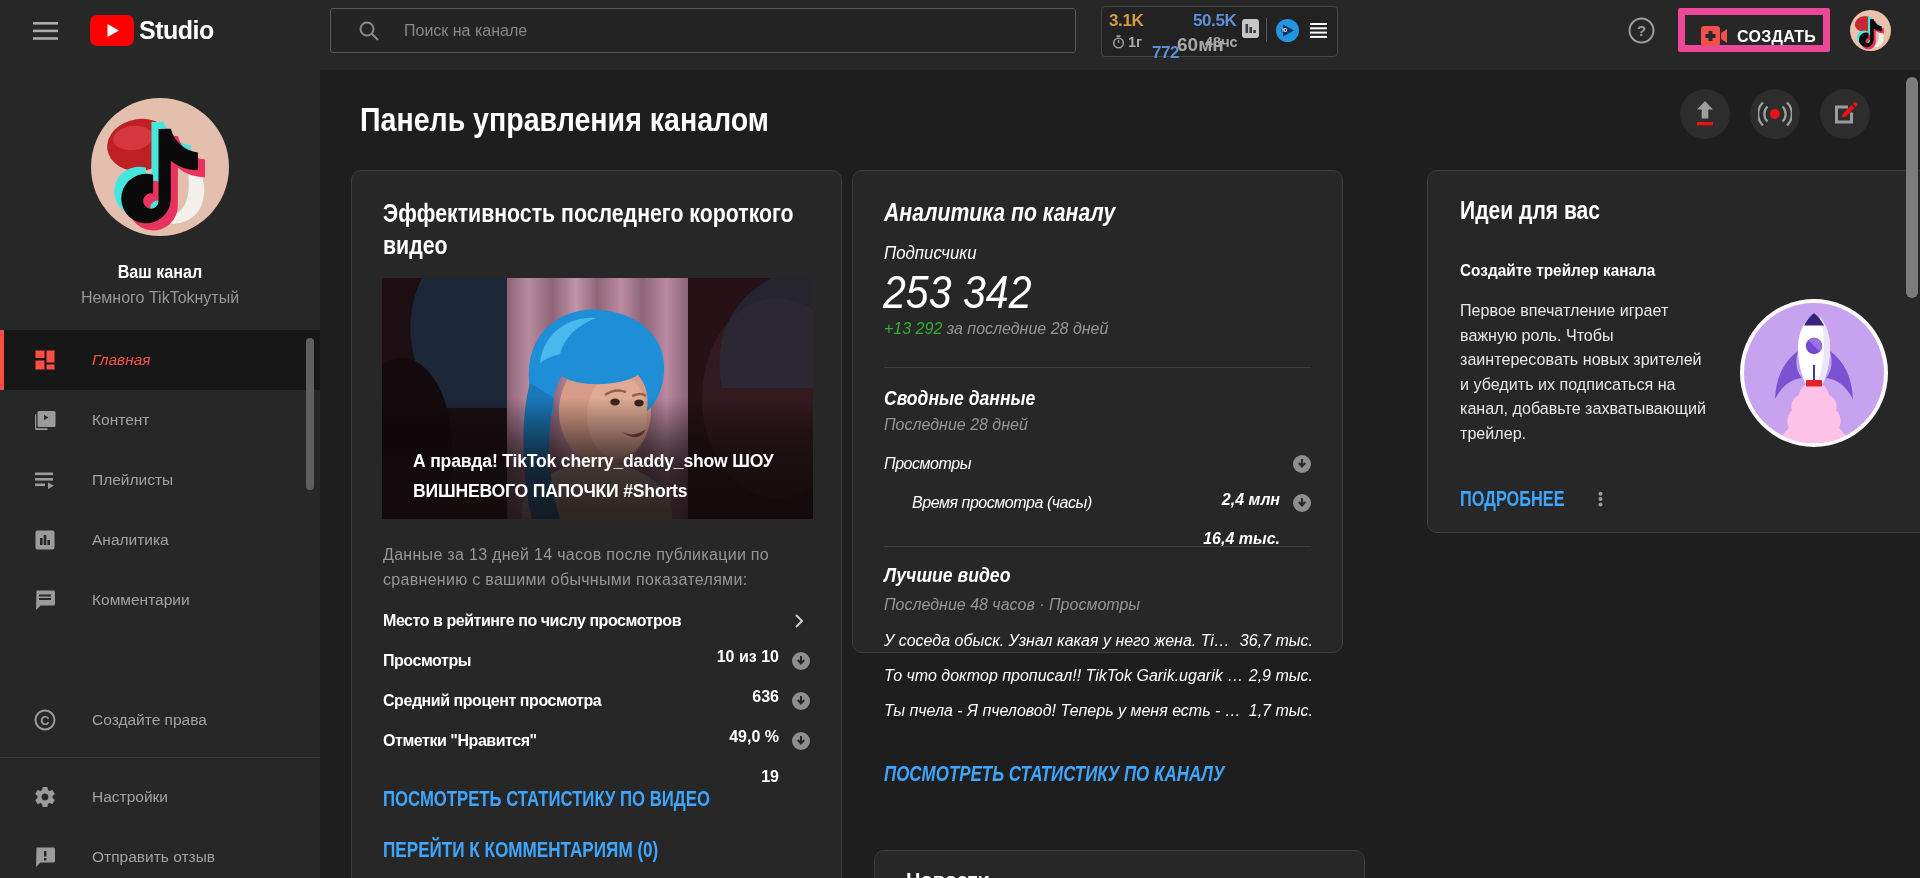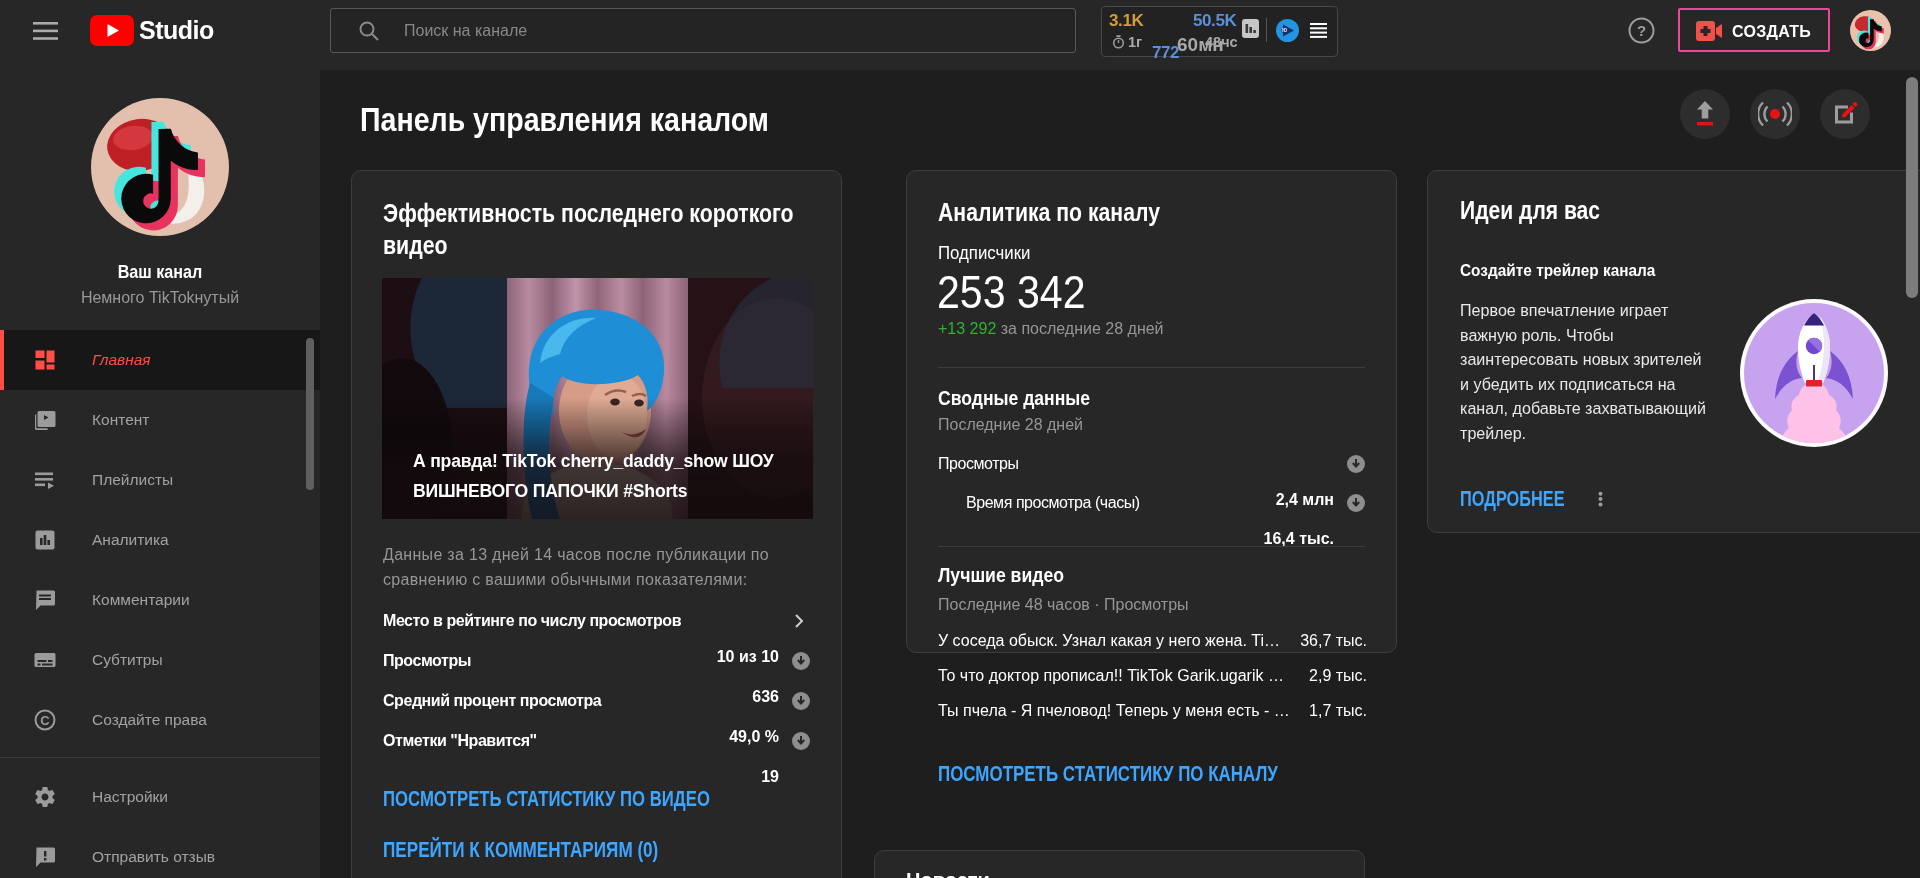--- a/index.html
+++ b/index.html
@@ -84,26 +84,20 @@
         <path d="M 3.5 2.5 h 17 a 1.5 1.5 0 0 1 1.5 1.5 v 12 a 1.5 1.5 0 0 1 -1.5 1.5 h -13 l -4.5 4.5 z M 6 6.5 h 12 v 2 h -12 z M 6 10 h 12 v 2 h -12 z" fill-rule="evenodd"></path>
       </svg>
       <div class="lb">Комментарии</div>
     </div>
     <div class="navrow" style="top:440px;">
       <svg class="ic" viewBox="0 0 24 24" fill="#9b9b9b">
         <path d="M 4.5 2.5 h 15 a 2 2 0 0 1 2 2 v 15 a 2 2 0 0 1 -2 2 h -15 a 2 2 0 0 1 -2 -2 v -15 a 2 2 0 0 1 2 -2 z M 7 10 h 2.6 v 7 h -2.6 z M 10.7 7 h 2.6 v 10 h -2.6 z M 14.4 12 h 2.6 v 5 h -2.6 z" fill-rule="evenodd"></path>
       </svg>
       <div class="lb">Аналитика</div>
     </div>
-    <div class="navrow" style="top:560px;">
-      <svg class="ic" viewBox="0 0 24 24" fill="#9b9b9b">
-        <path d="M 3 5 h 18 a 1.5 1.5 0 0 1 1.5 1.5 v 11 a 1.5 1.5 0 0 1 -1.5 1.5 h -18 a 1.5 1.5 0 0 1 -1.5 -1.5 v -11 a 1.5 1.5 0 0 1 1.5 -1.5 z M 4.5 12 h 9 v 2 h -9 z M 15 12 h 4.5 v 2 h -4.5 z M 4.5 15.5 h 3 v 2 h -3 z M 9 15.5 h 10.5 v 2 h -10.5 z" fill-rule="evenodd"></path>
-      </svg>
-      <div class="lb">Субтитры</div>
-    </div>
     <div class="navrow" style="top:620px;">
       <svg class="ic" viewBox="0 0 24 24">
         <circle cx="12" cy="12" r="9.5" fill="none" stroke="#9b9b9b" stroke-width="2"></circle>
         <text x="12" y="16.5" font-size="13" font-weight="bold" fill="#9b9b9b" text-anchor="middle">C</text>
       </svg>
       <div class="lb">Создайте права</div>
     </div>
     <div class="abs" style="left:0; top:687px; width:320px; height:1px; background:#3a3a3a;"></div>
     <div class="navrow" style="top:697px;">
       <svg class="ic" viewBox="0 0 24 24" fill="#9b9b9b">
@@ -178,21 +172,21 @@
             <rect y="12.9" width="17" height="2"></rect>
           </g>
       </svg>
     </div>
 
     <svg class="abs" style="left:1628px; top:17px;" width="27" height="27" viewBox="0 0 27 27">
       <circle cx="13.5" cy="13.5" r="12" fill="none" stroke="#9d9d9d" stroke-width="2"></circle>
       <text x="13.5" y="19" font-size="15" font-weight="bold" fill="#9d9d9d" text-anchor="middle">?</text>
     </svg>
 
-    <div class="abs" style="left:1678px; top:8px; width:152px; height:44px; border:2px solid #ec4899; border-radius:2px;">
+    <div class="abs" style="left:1678px; top:8px; width:152px; height:44px; border:7px solid #ec4899; border-radius:2px;">
       <svg class="abs" style="left:16px; top:11px;" width="26" height="20" viewBox="0 0 26 20">
         <rect width="19" height="20" rx="3" fill="#f4504a"></rect>
         <path d="M 20 7 L 26 3 L 26 17 L 20 13 Z" fill="#f4504a"></path>
         <rect x="7.5" y="5" width="4" height="10" fill="#272727"></rect>
         <rect x="4.5" y="8" width="10" height="4" fill="#272727"></rect>
       </svg>
       <div class="abs" style="left:52px; top:13px; font-size:16px; font-weight:bold; color:#fff; letter-spacing:0.3px;">СОЗДАТЬ</div>
     </div>
 
     <svg class="abs" style="left:1850px; top:10px;" width="41" height="41" viewBox="0 0 138 138">
@@ -314,21 +308,21 @@
         <span class="val" style="right:31px;">19</span>
         <svg class="dicon" viewBox="0 0 18 18">
             <circle cx="9" cy="9" r="9" fill="#8e8e8e"></circle>
             <path d="M 9 4 v 7 M 5.8 8 L 9 11.5 L 12.2 8" fill="none" stroke="#272727" stroke-width="2"></path>
           </svg>
       </div>
       <div class="abs blue" style="left:31px; top:615px; font-size:22px; white-space:nowrap; transform:scaleX(0.76); transform-origin:0 50%;">ПОСМОТРЕТЬ СТАТИСТИКУ ПО ВИДЕО</div>
       <div class="abs blue" style="left:31px; top:666px; font-size:22px; white-space:nowrap; transform:scaleX(0.778); transform-origin:0 50%;">ПЕРЕЙТИ К КОММЕНТАРИЯМ (0)</div>
     </div>
 
-    <div class="card" style="left:586px; top:100px; width:491px; height:483px;">
+    <div class="card" style="left:532px; top:100px; width:491px; height:483px;font-style:italic;">
       <div class="abs" style="left:31px; top:27px; font-size:25.5px; font-weight:bold; color:#fff; white-space:nowrap; transform:scaleX(0.8324); transform-origin:0 50%;">Аналитика по каналу</div>
       <div class="abs" style="left:31px; top:72px; font-size:18px; color:#fff; white-space:nowrap; transform:scaleX(0.934); transform-origin:0 50%;">Подписчики</div>
       <div class="abs" style="left:30px; top:98px; font-size:46px; line-height:1; color:#fff; white-space:nowrap; transform:scaleX(0.893); transform-origin:0 0;">253 342</div>
       <div class="abs" style="left:31px; top:149px; font-size:16px;"><span style="color:#30b130;">+13 292</span><span class="gray"> за последние 28 дней</span></div>
       <div class="sep" style="top:196px;"></div>
       <div class="abs" style="left:31px; top:216px; font-size:20px; font-weight:bold; color:#fff; white-space:nowrap; transform:scaleX(0.878); transform-origin:0 50%;">Сводные данные</div>
       <div class="abs gray" style="left:31px; top:245px; font-size:16px;">Последние 28 дней</div>
       <div class="statrow" style="top:273px;">
         <span class="lab" style="font-weight:normal;">Просмотры</span>
         <span class="val" style="right:31px;">2,4 млн</span>

